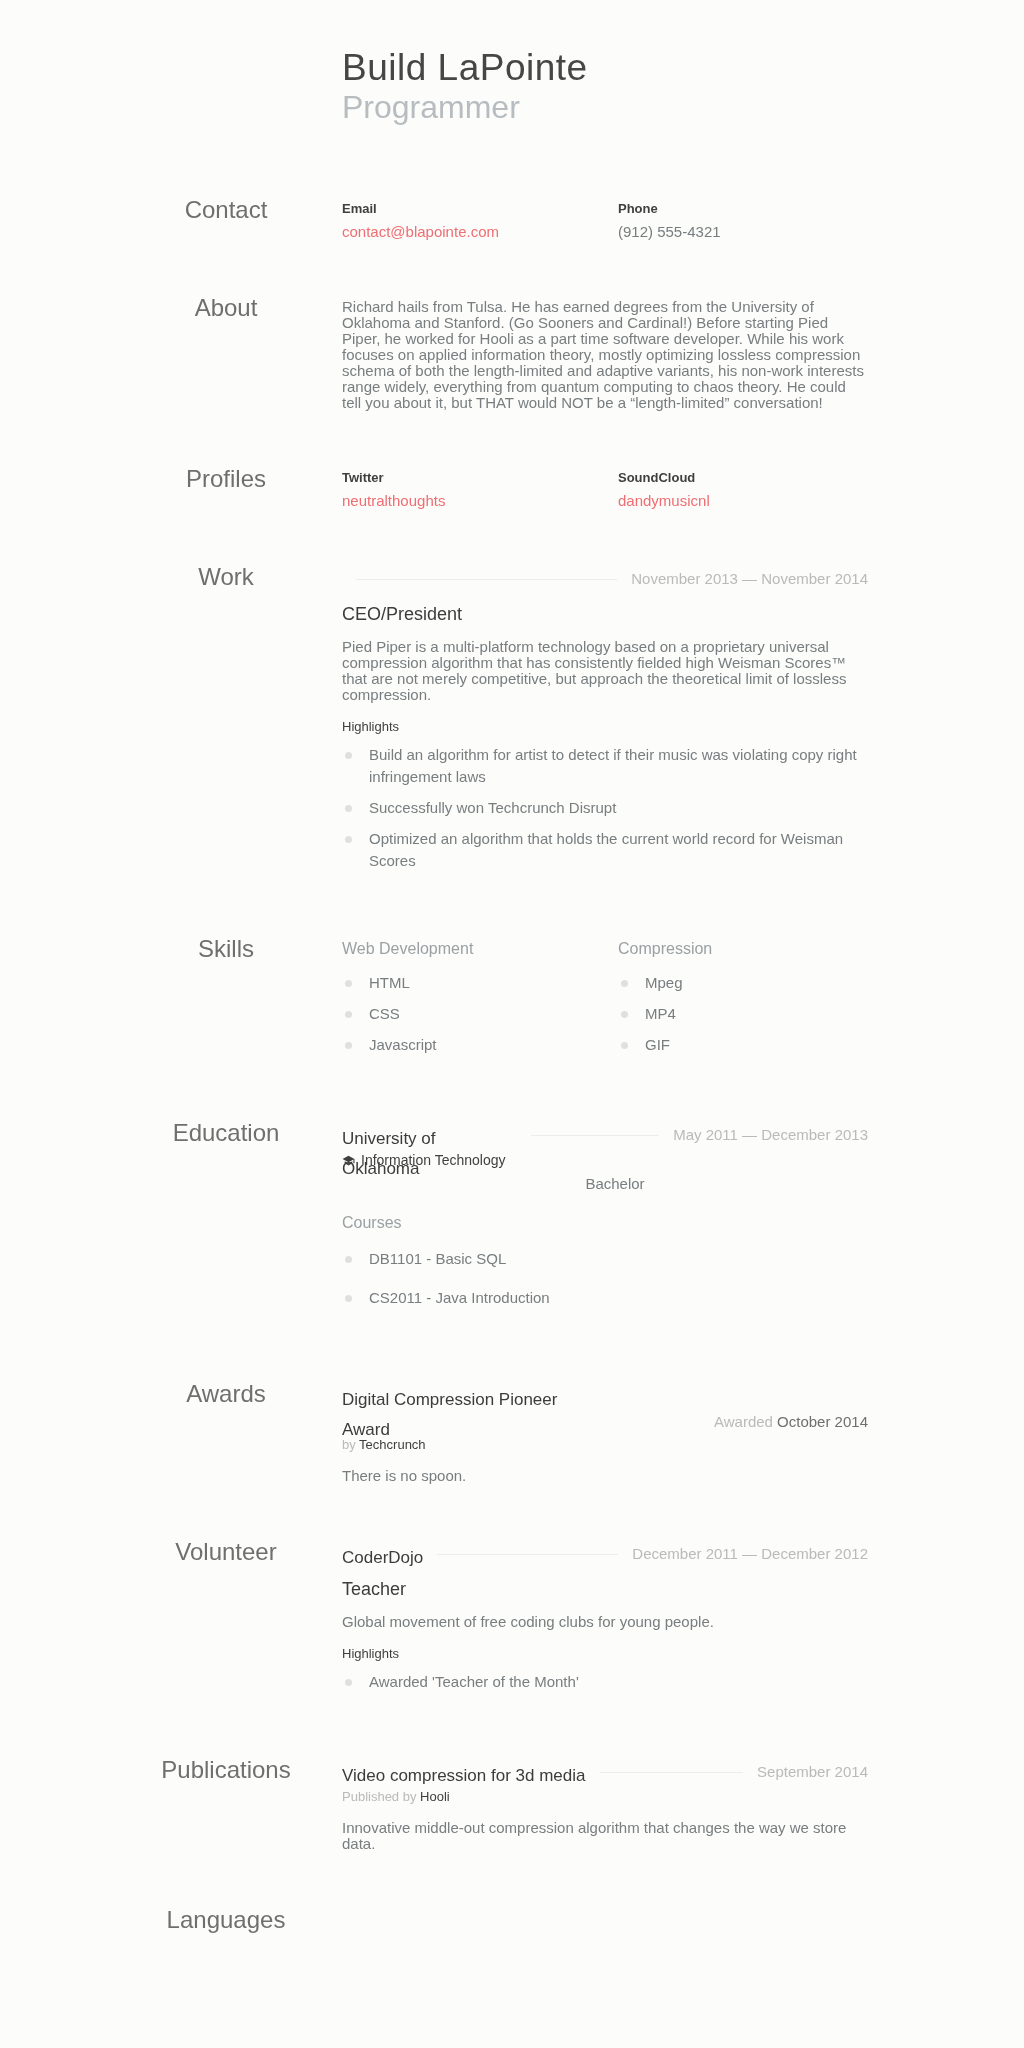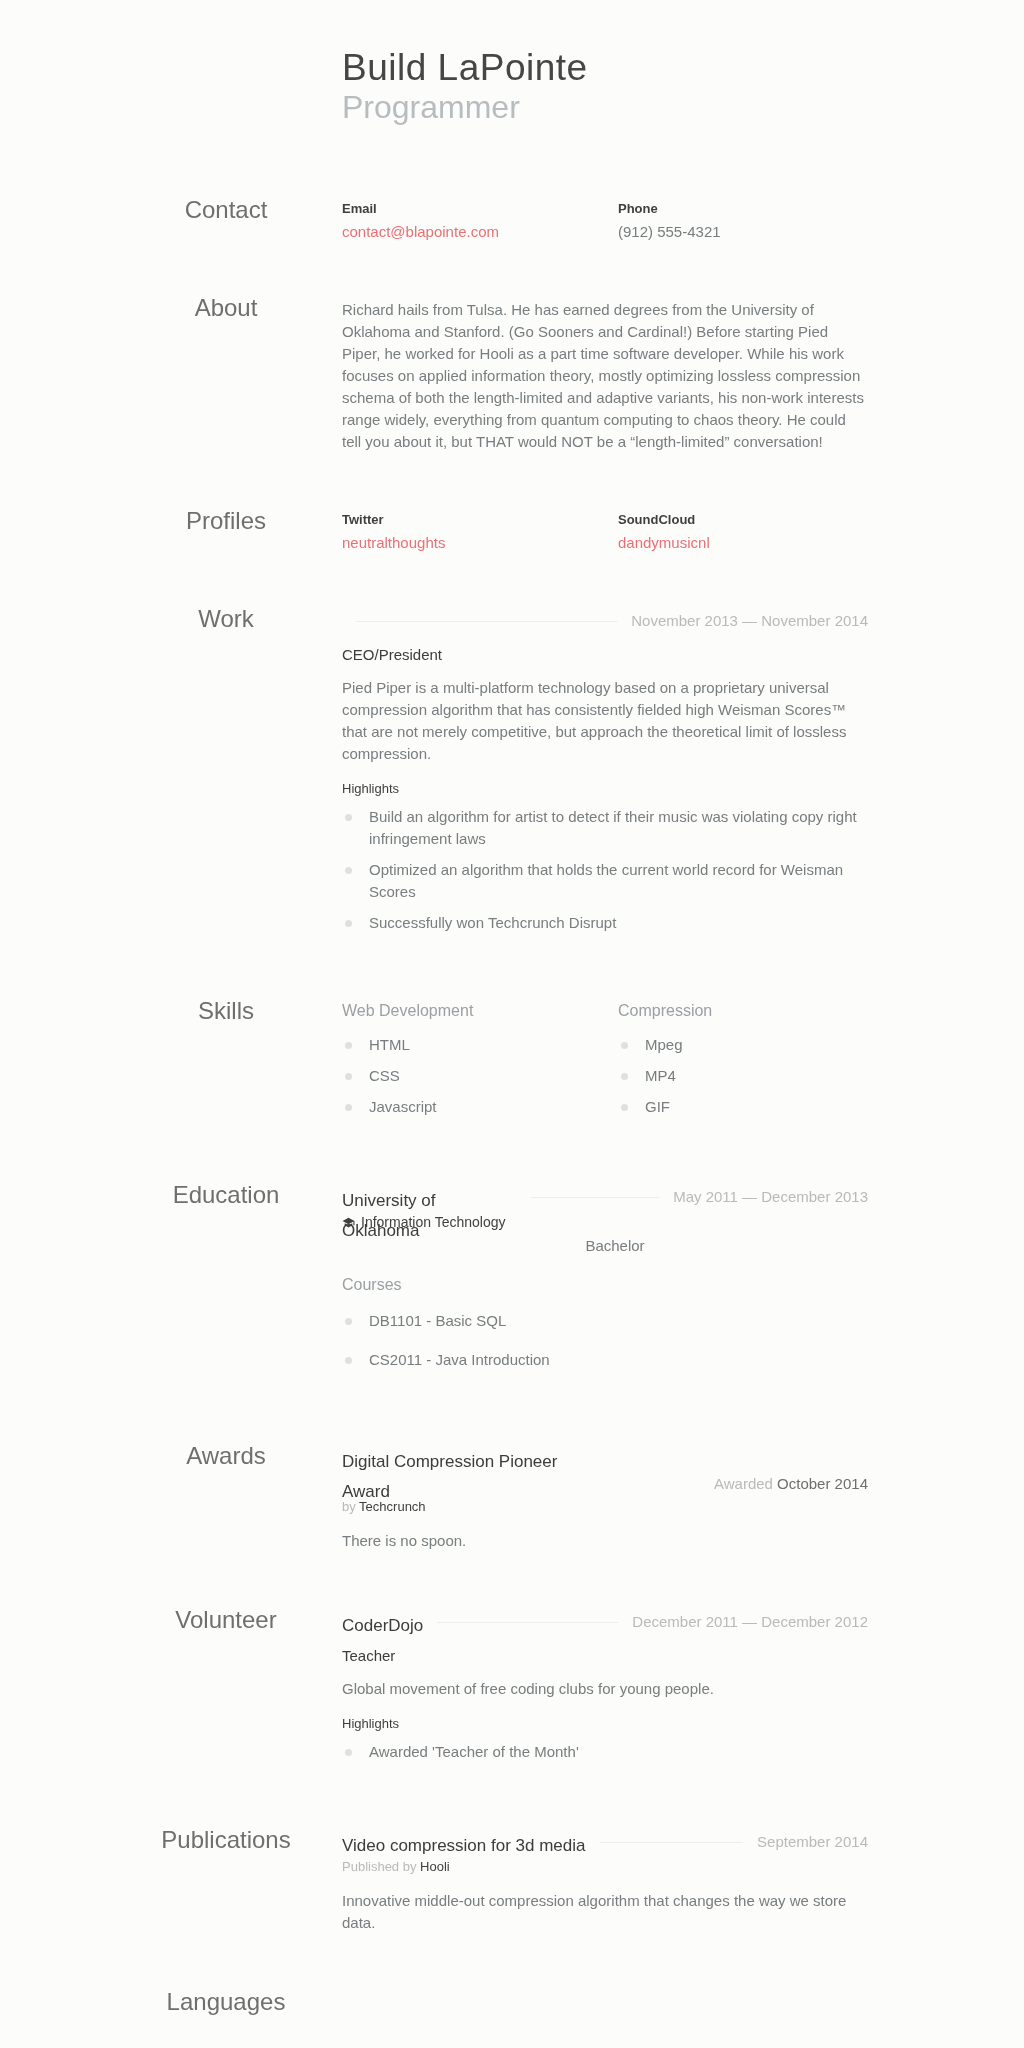--- a/index.html
+++ b/index.html
@@ -20,34 +20,34 @@
   .sec { display:flex; margin-bottom:54px; }
   .sec-label { flex:0 0 140px; margin-right:46px; text-align:center;
                font-size:24px; font-weight:300; color:#6f6f6f; line-height:28px; }
   .sec-body { flex:1 1 auto; min-width:0; padding-top:5px; }
 
   .two-col { display:grid; grid-template-columns:276px 1fr; }
   .fld-label { font-size:13px; font-weight:700; color:#3f3f3f; margin-bottom:7px; }
   .fld-value { font-size:15px; color:#787d7f; }
   a.link { color:#ee6e73; text-decoration:none; cursor:pointer; }
 
-  p.para { line-height:22px; }
+  p.para { line-height:16px; }
 
   
   .entry-header { display:flex; align-items:flex-start; margin-bottom:4px; }
   .entry-title { font-size:17px; color:#3c3c3c; line-height:30px; height:24px; overflow:visible;
                  position:relative; z-index:2; flex:0 0 auto; }
   .tmax250 { max-width:250px; } .tmax175 { max-width:175px; }
   .rule { flex:1 1 auto; border-top:1px solid #ededea; margin:11px 14px 0 14px; }
   .edate { font-size:15px; color:#b9bbb9; line-height:22px; white-space:nowrap; }
   .date-dark { color:#6f6f6f; }
   .sub-line { font-size:13px; color:#b9bbb9; position:relative; z-index:1; }
   .sub-line .sub-dark { color:#3f3f3f; }
 
-  .pos-title { font-size:15px; color:#3c3c3c; margin:12px 0 14px; }
+  .pos-title { font-size:18px; color:#3c3c3c; margin:12px 0 14px; }
   .hl-label { font-size:13px; font-weight:400; color:#3f3f3f; margin:16px 0 10px; }
 
   ul.dots { list-style:none; }
   ul.dots li { position:relative; padding-left:27px; line-height:22px; margin-bottom:9px; }
   ul.dots li::before { content:""; position:absolute; left:3px; top:8px;
                        width:7px; height:7px; border-radius:50%; background:#e0e0dd; }
   ul.dots.spread li { margin-bottom:17px; }
 
   .grp-name { font-size:16px; color:#9aa0a3; margin-bottom:14px; }
 
@@ -109,22 +109,22 @@
       <div class="entry-header">
         <div class="entry-title tmax250"></div>
         <div class="rule"></div>
         <div class="edate">November 2013 — November 2014</div>
       </div>
       <div class="pos-title">CEO/President</div>
       <p class="para">Pied Piper is a multi-platform technology based on a proprietary universal compression algorithm that has consistently fielded high Weisman Scores™ that are not merely competitive, but approach the theoretical limit of lossless compression.</p>
       <div class="hl-label">Highlights</div>
       <ul class="dots">
         <li>Build an algorithm for artist to detect if their music was violating copy right infringement laws</li>
+        <li>Successfully won Techcrunch Disrupt</li>
         <li>Optimized an algorithm that holds the current world record for Weisman Scores</li>
-        <li>Successfully won Techcrunch Disrupt</li>
       </ul>
     </div>
   </div>
 
   <div class="sec">
     <div class="sec-label">Skills</div>
     <div class="sec-body two-col">
       <div>
         <div class="grp-name">Web Development</div>
         <ul class="dots">

